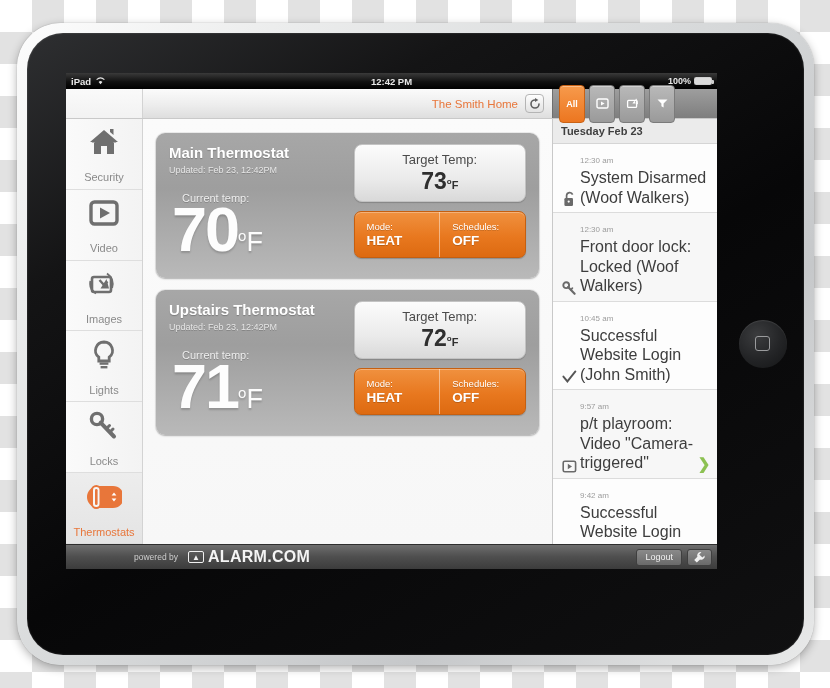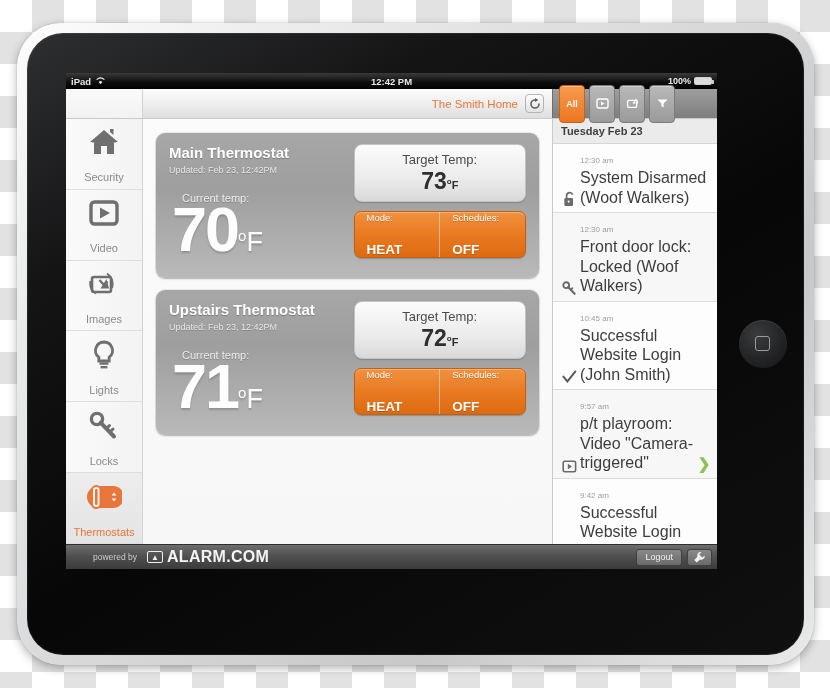--- a/index.html
+++ b/index.html
@@ -195,21 +195,21 @@
   .mode-box {
     border-radius: 7px; flex: 0 0 47px;
     background: linear-gradient(#f0913f 0%, #e8781f 55%, #dd6a11 100%);
     border: 1px solid #c55f10;
     display: flex; color: #fff;
     box-shadow: 0 1px 1px rgba(0,0,0,.2), 0 1px 0 rgba(255,255,255,.3) inset;
     overflow: hidden;
   }
   .mode-half {
     flex: 1; display: flex; flex-direction: column;
-    align-items: flex-start; justify-content: space-between;
+    align-items: flex-start; justify-content: center;
     padding-left: 12px; gap: 1px;
   }
   .mode-half + .mode-half { border-left: 1px solid rgba(255,255,255,.45); }
   .mode-k { font-size: 9.5px; text-shadow: 0 1px 0 rgba(0,0,0,.18); }
   .mode-v { font-size: 13.5px; font-weight: bold; text-shadow: 0 1px 0 rgba(0,0,0,.18); }
 
   
   #feed {
     width: 165px; flex: 0 0 165px;
     background: #f4f4f4;
@@ -239,21 +239,21 @@
   .fi-text { font-size: 16px; color: #3d3d3d; line-height: 1.22; margin-top: 1px; }
   .fi-arrow { flex: 0 0 14px; display: flex; align-items: center; justify-content: center;
     color: #8cc152; font-size: 15px; font-weight: bold; }
 
   
   #app-footer {
     flex: 0 0 25px; height: 25px;
     background: linear-gradient(#6e6e6e 0%, #4f4f4f 48%, #3c3c3c 100%);
     border-top: 1px solid #2e2e2e;
     display: flex; align-items: center;
-    padding: 0 5px 0 27px;
+    padding: 0 5px 0 68px;
     gap: 6px;
   }
   #powered { color: #cfcfcf; font-size: 8.5px; }
   #alarm-logo { display: flex; align-items: center; gap: 4px; margin-left: 4px; }
   .logo-mark {
     width: 16px; height: 12px; border: 1.3px solid #f0f0f0; border-radius: 2px;
     display: flex; align-items: center; justify-content: center;
     font-size: 8px; color: #f0f0f0; font-weight: bold;
     transform: skewX(0deg);
   }

